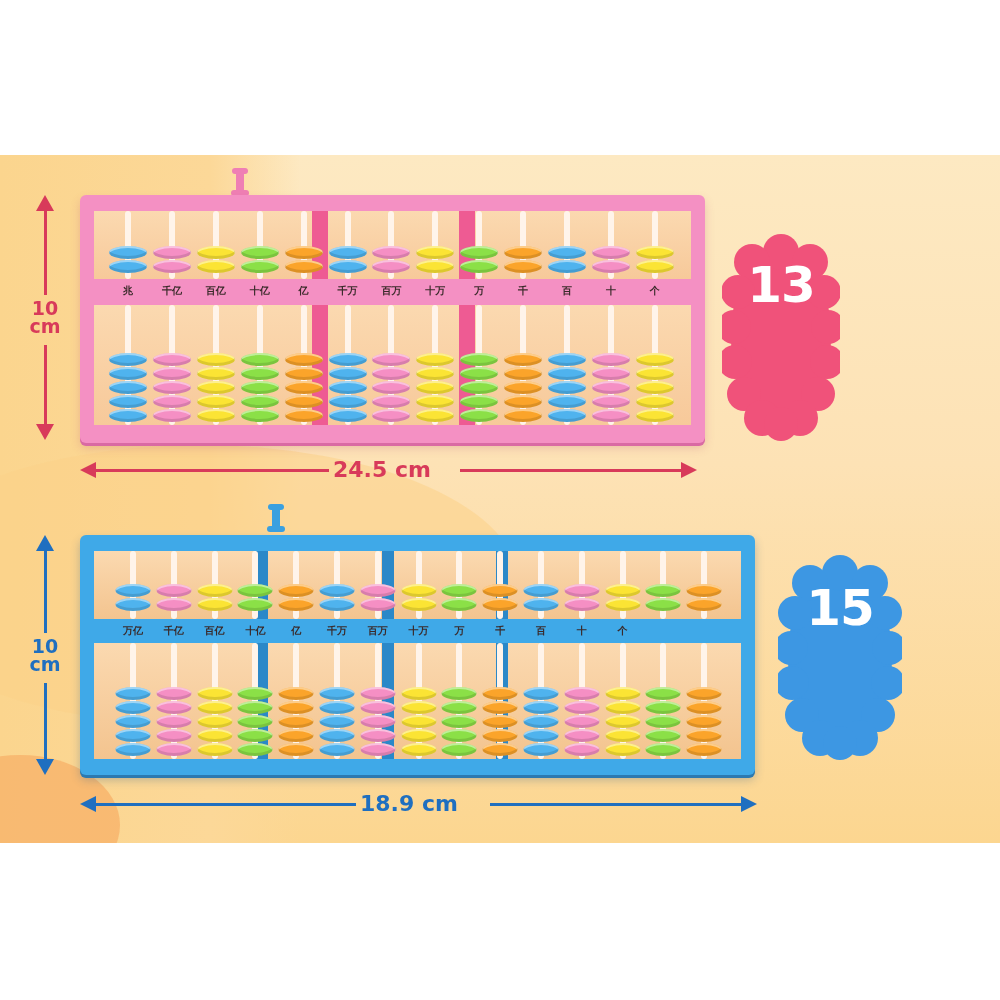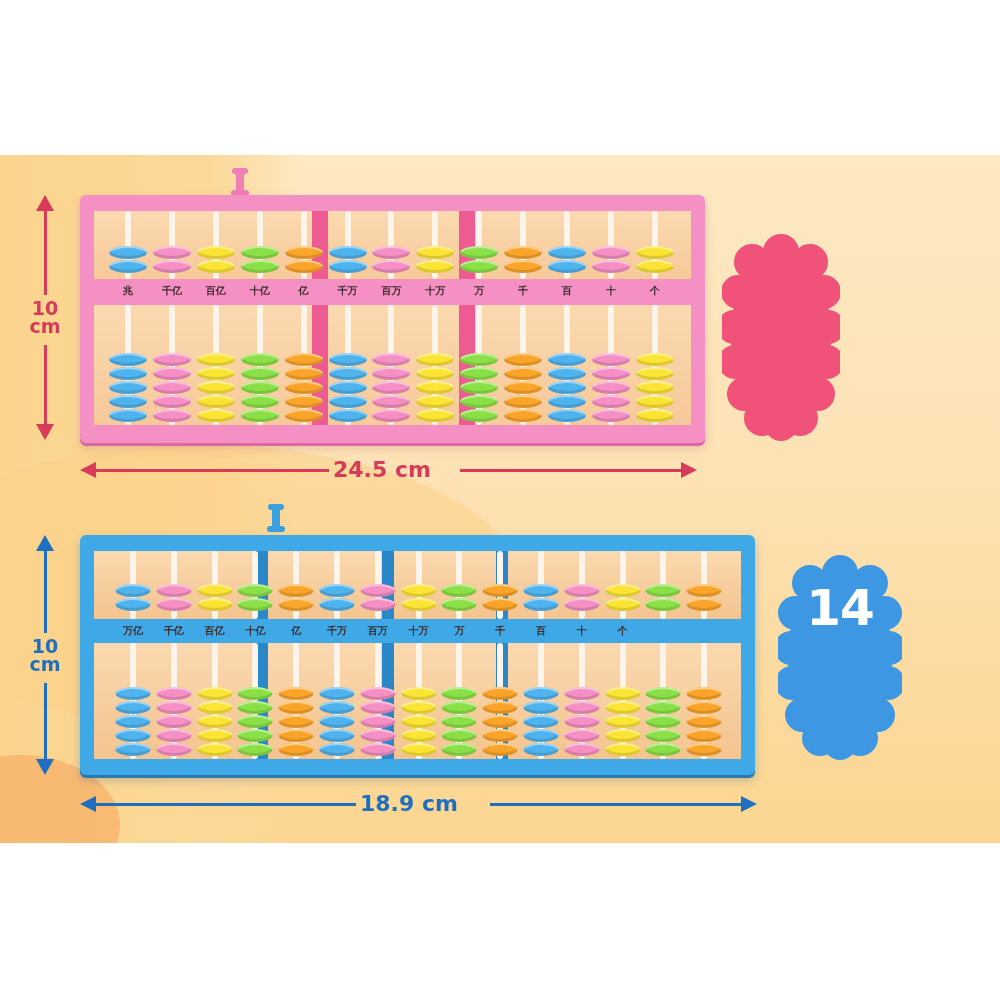--- a/index.html
+++ b/index.html
@@ -235,20 +235,21 @@
         <circle cx="106" cy="95" r="17"></circle>
       <circle cx="13" cy="130" r="17"></circle>
         <circle cx="105" cy="130" r="17"></circle>
       <circle cx="22" cy="162" r="17"></circle>
         <circle cx="96" cy="162" r="17"></circle>
       <circle cx="40" cy="186" r="18"></circle>
         <circle cx="78" cy="186" r="18"></circle>
         <circle cx="59" cy="192" r="17"></circle>
     </g>
   </svg>
+  <div class="num" style="top:24px;">13</div>
 </div>
 
 <div id="peg15" class="peg" style="left:276px; top:508px; background:#3aa0e0;"></div>
 <div id="ab15" class="abacus frame-blue" style="left:80px; top:535px; width:675px; height:240px;">
   <div class="window win-blue" style="left:14px; top:16px; width:647px; height:68px;">
     <div class="strut" style="left:162px;"></div>
     <div class="strut" style="left:288px;"></div>
     <div class="strut" style="left:402px;"></div>
   </div>
   <div class="labelbar" id="labels15" style="top:89px; height:14px;text-decoration:underline;">
@@ -442,14 +443,14 @@
         <circle cx="111" cy="95" r="17"></circle>
       <circle cx="14" cy="130" r="17"></circle>
         <circle cx="110" cy="130" r="17"></circle>
       <circle cx="24" cy="162" r="17"></circle>
         <circle cx="100" cy="162" r="17"></circle>
       <circle cx="42" cy="185" r="18"></circle>
         <circle cx="82" cy="185" r="18"></circle>
         <circle cx="62" cy="190" r="17"></circle>
     </g>
   </svg>
-  <div class="num" style="top:26px;">14</div>
+  <div class="num" style="top:26px;">15</div>
 </div>
 
 </body></html>

